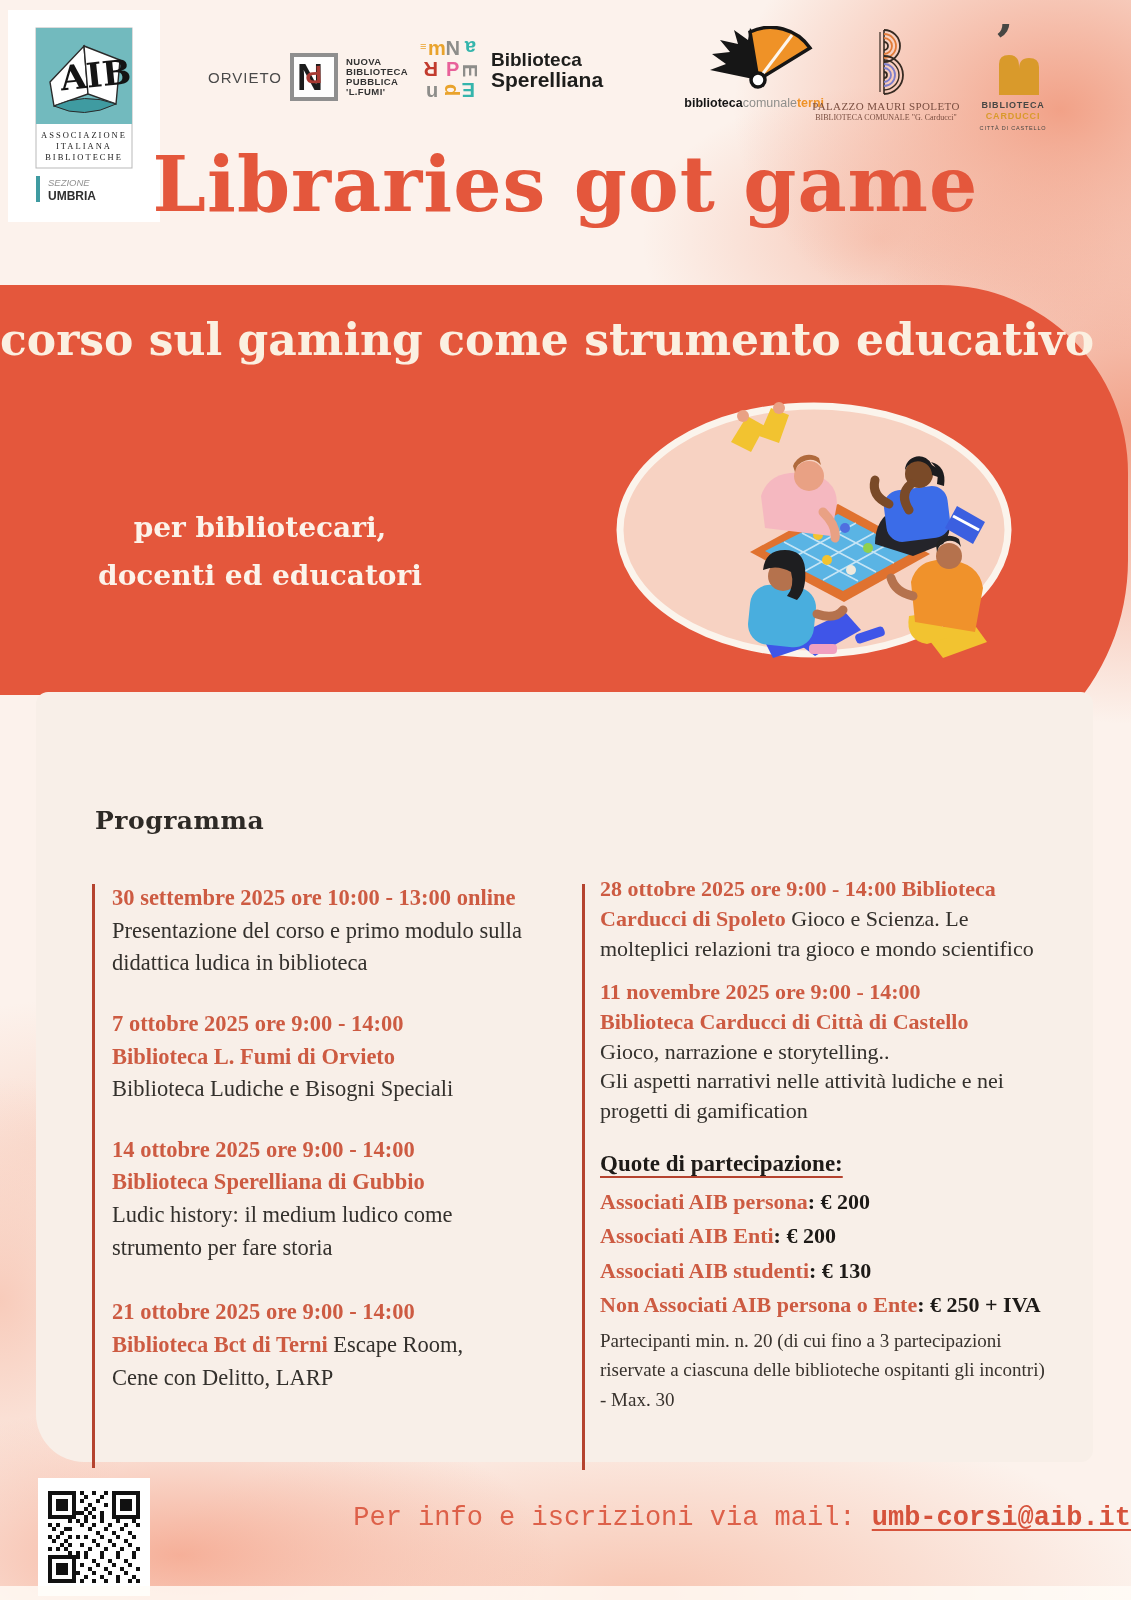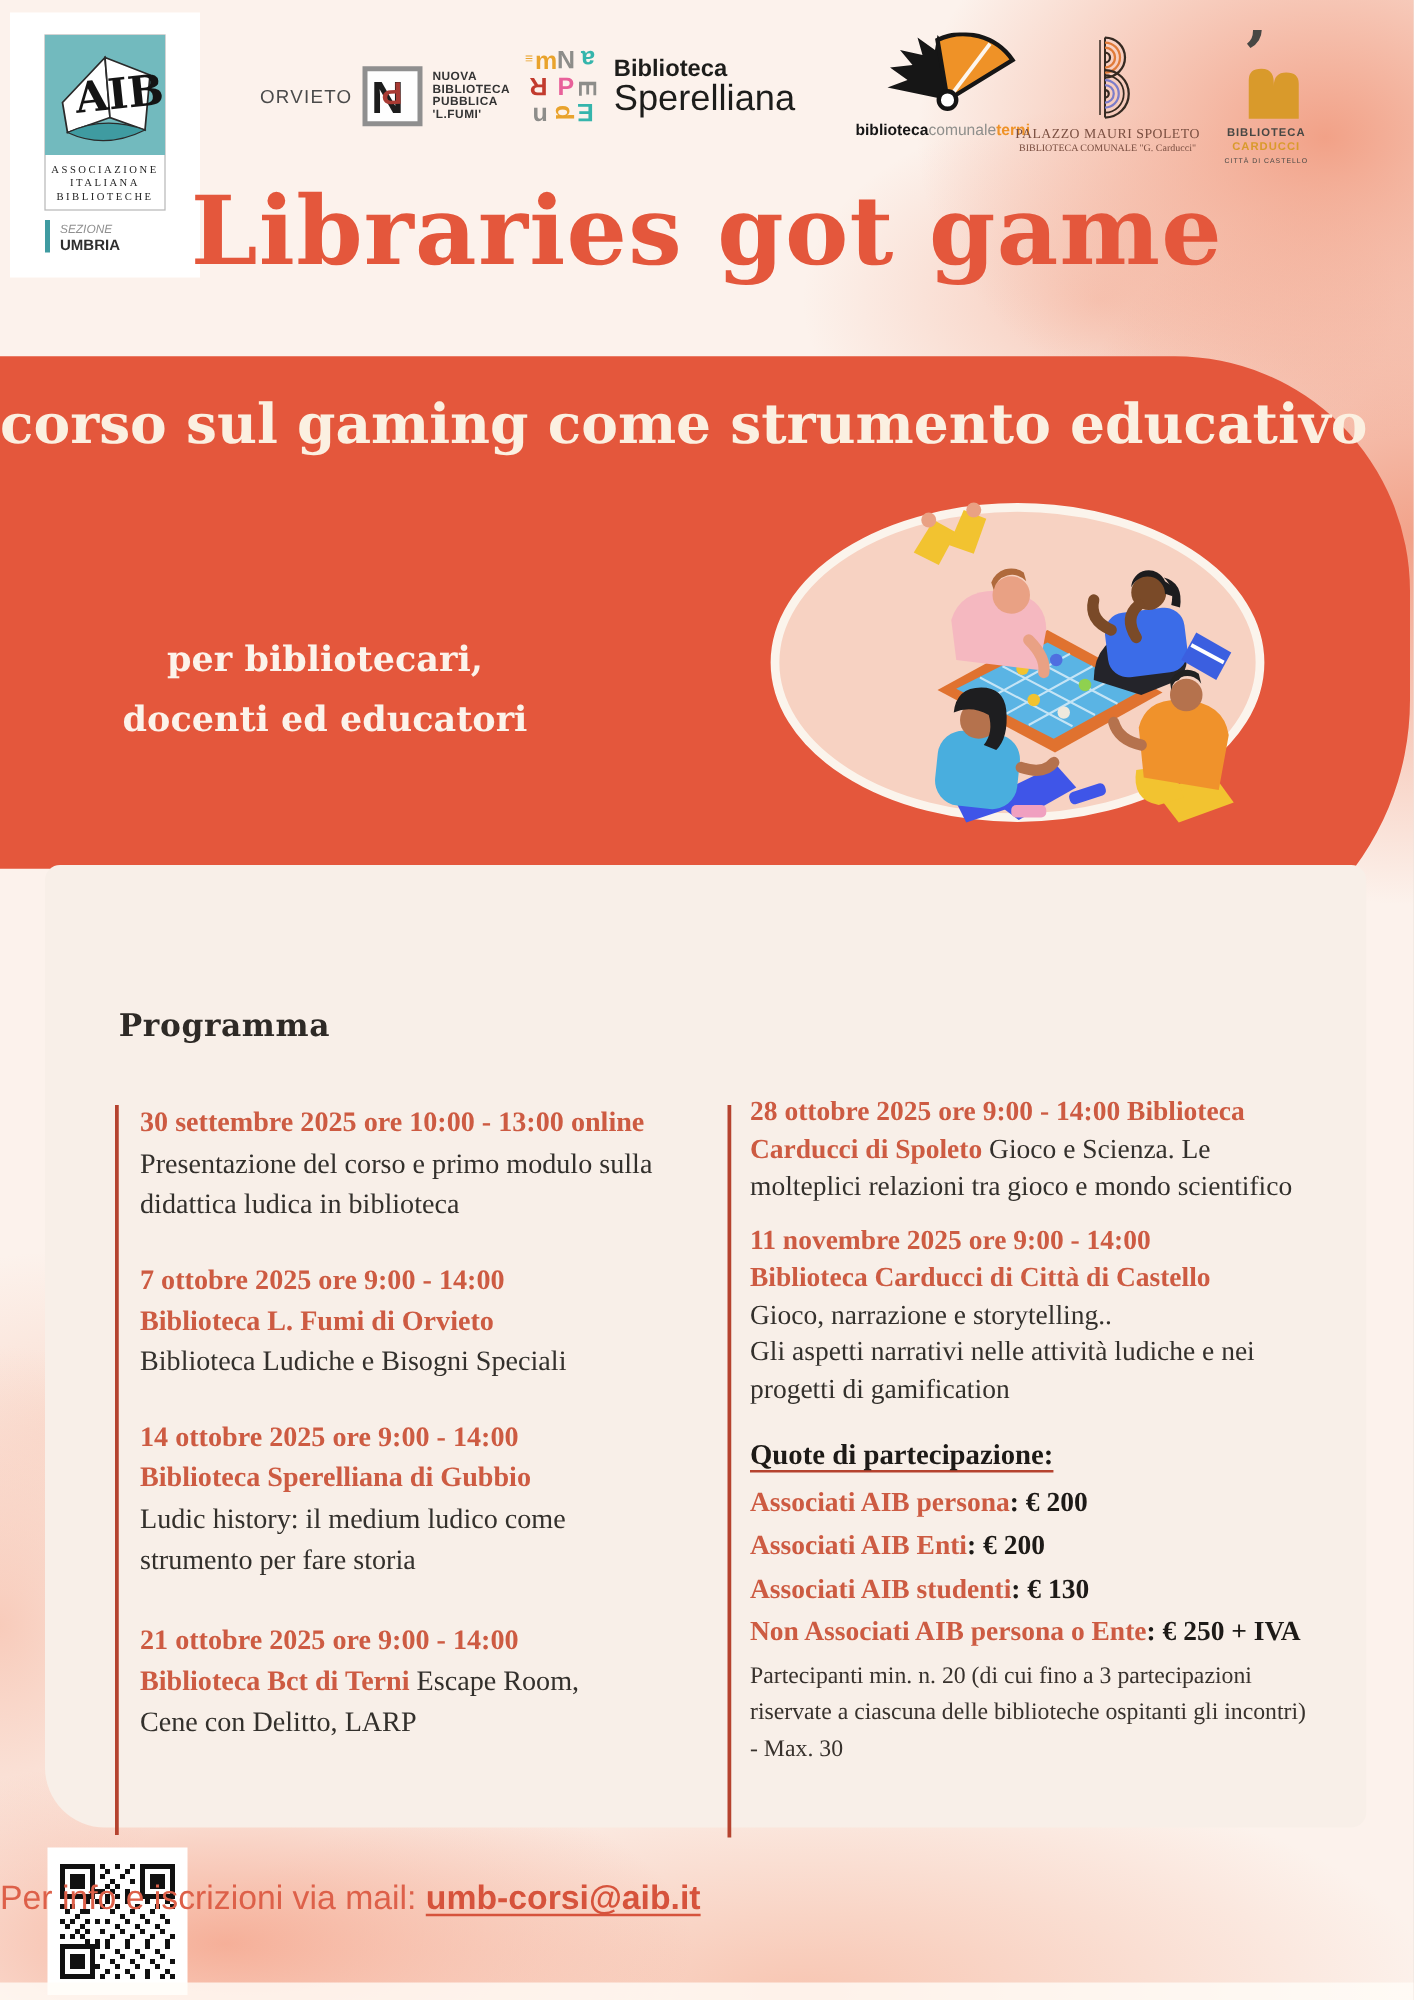--- a/index.html
+++ b/index.html
@@ -19,21 +19,21 @@
   }
   .abs{position:absolute;}
   
   .aib-card{left:8px; top:10px; width:152px; height:212px; background:#ffffff;}
   .logo-row-item{display:flex; align-items:center;}
   .orvieto-city{font-family:"Liberation Sans",sans-serif; font-size:15px; color:#4a4a4a; letter-spacing:1px;}
   .nbp-caption{font-family:"Liberation Sans",sans-serif; font-size:9.5px; font-weight:bold;
     color:#333; line-height:1.08; letter-spacing:.4px;}
   .sper-caption{font-family:"Liberation Sans",sans-serif; color:#1d1d1b; line-height:1.0;}
   .sper-caption .l1{font-size:19px; font-weight:bold;}
-  .sper-caption .l2{font-size:29px; font-weight:normal;}
+  .sper-caption .l2{font-size:21px; font-weight:bold;}
   .terni-caption{font-family:"Liberation Sans",sans-serif; font-size:12.5px; margin-top:2px;}
   .terni-caption .p1{font-weight:bold; color:#151515;}
   .terni-caption .p2{color:#8f8f8c;}
   .terni-caption .p3{font-weight:bold; color:#ef9227;}
   .spoleto-caption{font-family:"Liberation Serif",serif; color:#7a4e40; line-height:1.2; text-align:center;}
   .spoleto-caption .l1{font-size:11px; letter-spacing:.4px;}
   .spoleto-caption .l2{font-size:8px;}
   .carducci-caption{font-family:"Liberation Sans",sans-serif; text-align:center; line-height:1.25;}
   .carducci-caption .l1{font-size:9px; font-weight:bold; color:#474744; letter-spacing:.8px;}
   .carducci-caption .l2{font-size:9px; font-weight:bold; color:#d99a2b; letter-spacing:.8px;}
@@ -75,22 +75,22 @@
   .fees-heading{font-size:23px; font-weight:bold; color:#1d1a17;
     text-decoration:underline; text-decoration-color:#b5432f; text-underline-offset:5px;
     margin-bottom:8px;}
   .fee-row{font-size:22px; margin-bottom:6px; line-height:1.3;}
   .fee-row .value{font-weight:bold; color:#1d1a17;}
   .fees-note{font-size:19px; line-height:1.55; color:#38322d; margin-top:6px;}
   
   .qr-box{left:38px; top:1478px; width:112px; height:118px; background:#ffffff;
     display:flex; align-items:center; justify-content:center;}
   .footer-text{
-    left:0; top:1503px; width:1131px; text-align:left;
-    font-family:Liberation Sans, sans-serif; font-size:27px; color:#dd6049;
+    left:0; top:1503px; width:1131px; text-align:right;
+    font-family:Liberation Mono, monospace; font-size:27px; color:#dd6049;
   }
   .footer-text .email{font-weight:bold; text-decoration:underline; color:#d6533c; text-underline-offset:4px; cursor:pointer;}
   .bottom-strip{left:0; top:1586px; width:1131px; height:14px; background:rgba(255,252,248,.8);}
   svg text{user-select:none;}
 </style>
 </head>
 <body>
 
 <div class="page">
 

